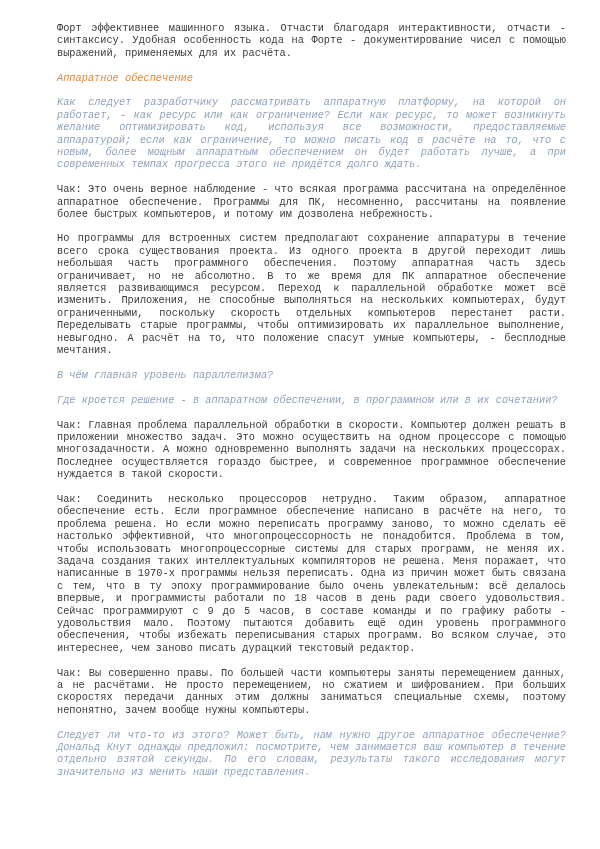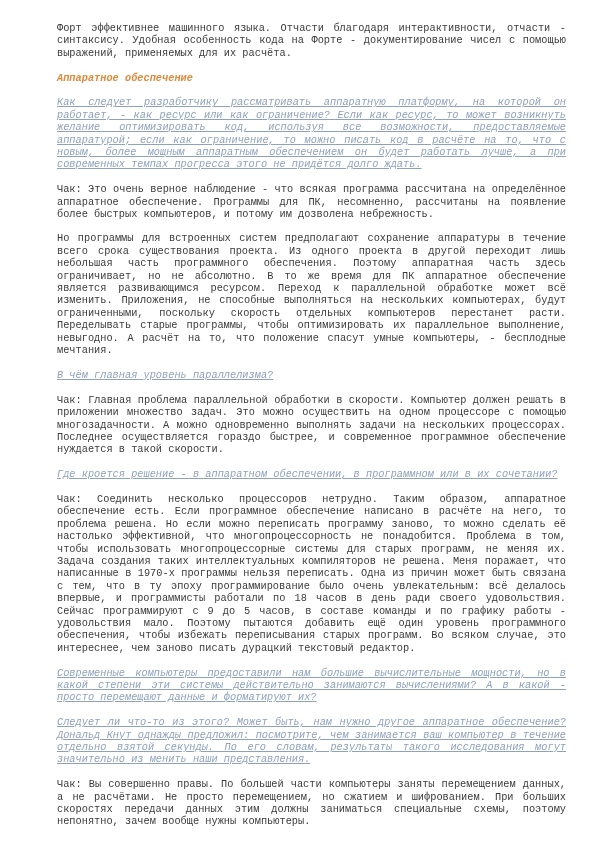--- a/index.html
+++ b/index.html
@@ -4,39 +4,38 @@
 <style>
   html, body { margin: 0; padding: 0; background: #ffffff; }
   body { width: 600px; height: 849px; overflow: hidden; position: relative; }
   .page {
     position: absolute; left: 57px; top: 22px; width: 509px;
     font-family: "Liberation Mono", "DejaVu Sans Mono", monospace;
     font-size: 10.3px; line-height: 12.4px; color: #3a3a3a;
   }
   .p { margin: 0 0 12.4px 0; text-align: justify; text-align-last: left; }
   .p.tight { margin-bottom: 12px; }
-  .heading { color: #e08a3c; font-style: italic; font-weight: bold; margin: 0 0 12.4px 0; }
-  .q { color: #8ea2bd; font-style: italic; text-decoration: underline; }
+  .heading { color: #e08a3c; font-style: italic; font-weight: normal; margin: 0 0 12.4px 0; }
+  .q { color: #8ea2bd; font-style: italic; }
   .a { color: #3a3a3a; }
 </style>
 </head>
 <body>
 
 <div class="page">
   <p class="p a">Форт эффективнее машинного языка. Отчасти благодаря интерактивности, отчасти - синтаксису. Удобная особенность кода на Форте - документирование чисел с помощью выражений, применяемых для их расчёта.</p>
 
   <p class="heading">Аппаратное обеспечение</p>
 
   <p class="p q">Как следует разработчику рассматривать аппаратную платформу, на которой он работает, - как ресурс или как ограничение? Если как ресурс, то может возникнуть желание оптимизировать код, используя все возможности, предоставляемые аппаратурой; если как ограничение, то можно писать код в расчёте на то, что с новым, более мощным аппаратным обеспечением он будет работать лучше, а при современных темпах прогресса этого не придётся долго ждать.</p>
   <p class="p a tight">Чак: Это очень верное наблюдение - что всякая программа рассчитана на определённое аппаратное обеспечение. Программы для ПК, несомненно, рассчитаны на появление более быстрых компьютеров, и потому им дозволена небрежность.</p>
   <p class="p a">Но программы для встроенных систем предполагают сохранение аппаратуры в течение всего срока существования проекта. Из одного проекта в другой переходит лишь небольшая часть программного обеспечения. Поэтому аппаратная часть здесь ограничивает, но не абсолютно. В то же время для ПК аппаратное обеспечение является развивающимся ресурсом. Переход к параллельной обработке может всё изменить. Приложения, не способные выполняться на нескольких компьютерах, будут ограниченными, поскольку скорость отдельных компьютеров перестанет расти. Переделывать старые программы, чтобы оптимизировать их параллельное выполнение, невыгодно. А расчёт на то, что положение спасут умные компьютеры, - бесплодные мечтания.</p>
 
   <p class="p q">В чём главная уровень параллелизма?</p>
+  <p class="p q">Где кроется решение - в аппаратном обеспечении, в программном или в их сочетании?</p>
+
   <p class="p a">Чак: Главная проблема параллельной обработки в скорости. Компьютер должен решать в приложении множество задач. Это можно осуществить на одном процессоре с помощью многозадачности. А можно одновременно выполнять задачи на нескольких процессорах. Последнее осуществляется гораздо быстрее, и современное программное обеспечение нуждается в такой скорости.</p>
-
-  <p class="p q">Где кроется решение - в аппаратном обеспечении, в программном или в их сочетании?</p>
   <p class="p a">Чак: Соединить несколько процессоров нетрудно. Таким образом, аппаратное обеспечение есть. Если программное обеспечение написано в расчёте на него, то проблема решена. Но если можно переписать программу заново, то можно сделать её настолько эффективной, что многопроцессорность не понадобится. Проблема в том, чтобы использовать многопроцессорные системы для старых программ, не меняя их. Задача создания таких интеллектуальных компиляторов не решена. Меня поражает, что написанные в 1970-х программы нельзя переписать. Одна из причин может быть связана с тем, что в ту эпоху программирование было очень увлекательным: всё делалось впервые, и программисты работали по 18 часов в день ради своего удовольствия. Сейчас программируют с 9 до 5 часов, в составе команды и по графику работы - удовольствия мало. Поэтому пытаются добавить ещё один уровень программного обеспечения, чтобы избежать переписывания старых программ. Во всяком случае, это интереснее, чем заново писать дурацкий текстовый редактор.</p>
 
-  <p class="p q">Современные компьютеры предоставили нам большие вычислительные мощности, но в какой степени эти системы действительно занимаются вычислениями? А в какой - просто перемещают данные и форматируют их?</p>
+  <p class="p a">Чак: Вы совершенно правы. По большей части компьютеры заняты перемещением данных, а не расчётами. Не просто перемещением, но сжатием и шифрованием. При больших скоростях передачи данных этим должны заниматься специальные схемы, поэтому непонятно, зачем вообще нужны компьютеры.</p>
+
   <p class="p q">Следует ли что-то из этого? Может быть, нам нужно другое аппаратное обеспечение? Дональд Кнут однажды предложил: посмотрите, чем занимается ваш компьютер в течение отдельно взятой секунды. По его словам, результаты такого исследования могут значительно из менить наши представления.</p>
-
-  <p class="p a">Чак: Вы совершенно правы. По большей части компьютеры заняты перемещением данных, а не расчётами. Не просто перемещением, но сжатием и шифрованием. При больших скоростях передачи данных этим должны заниматься специальные схемы, поэтому непонятно, зачем вообще нужны компьютеры.</p>
 </div>
 
 </body></html>

